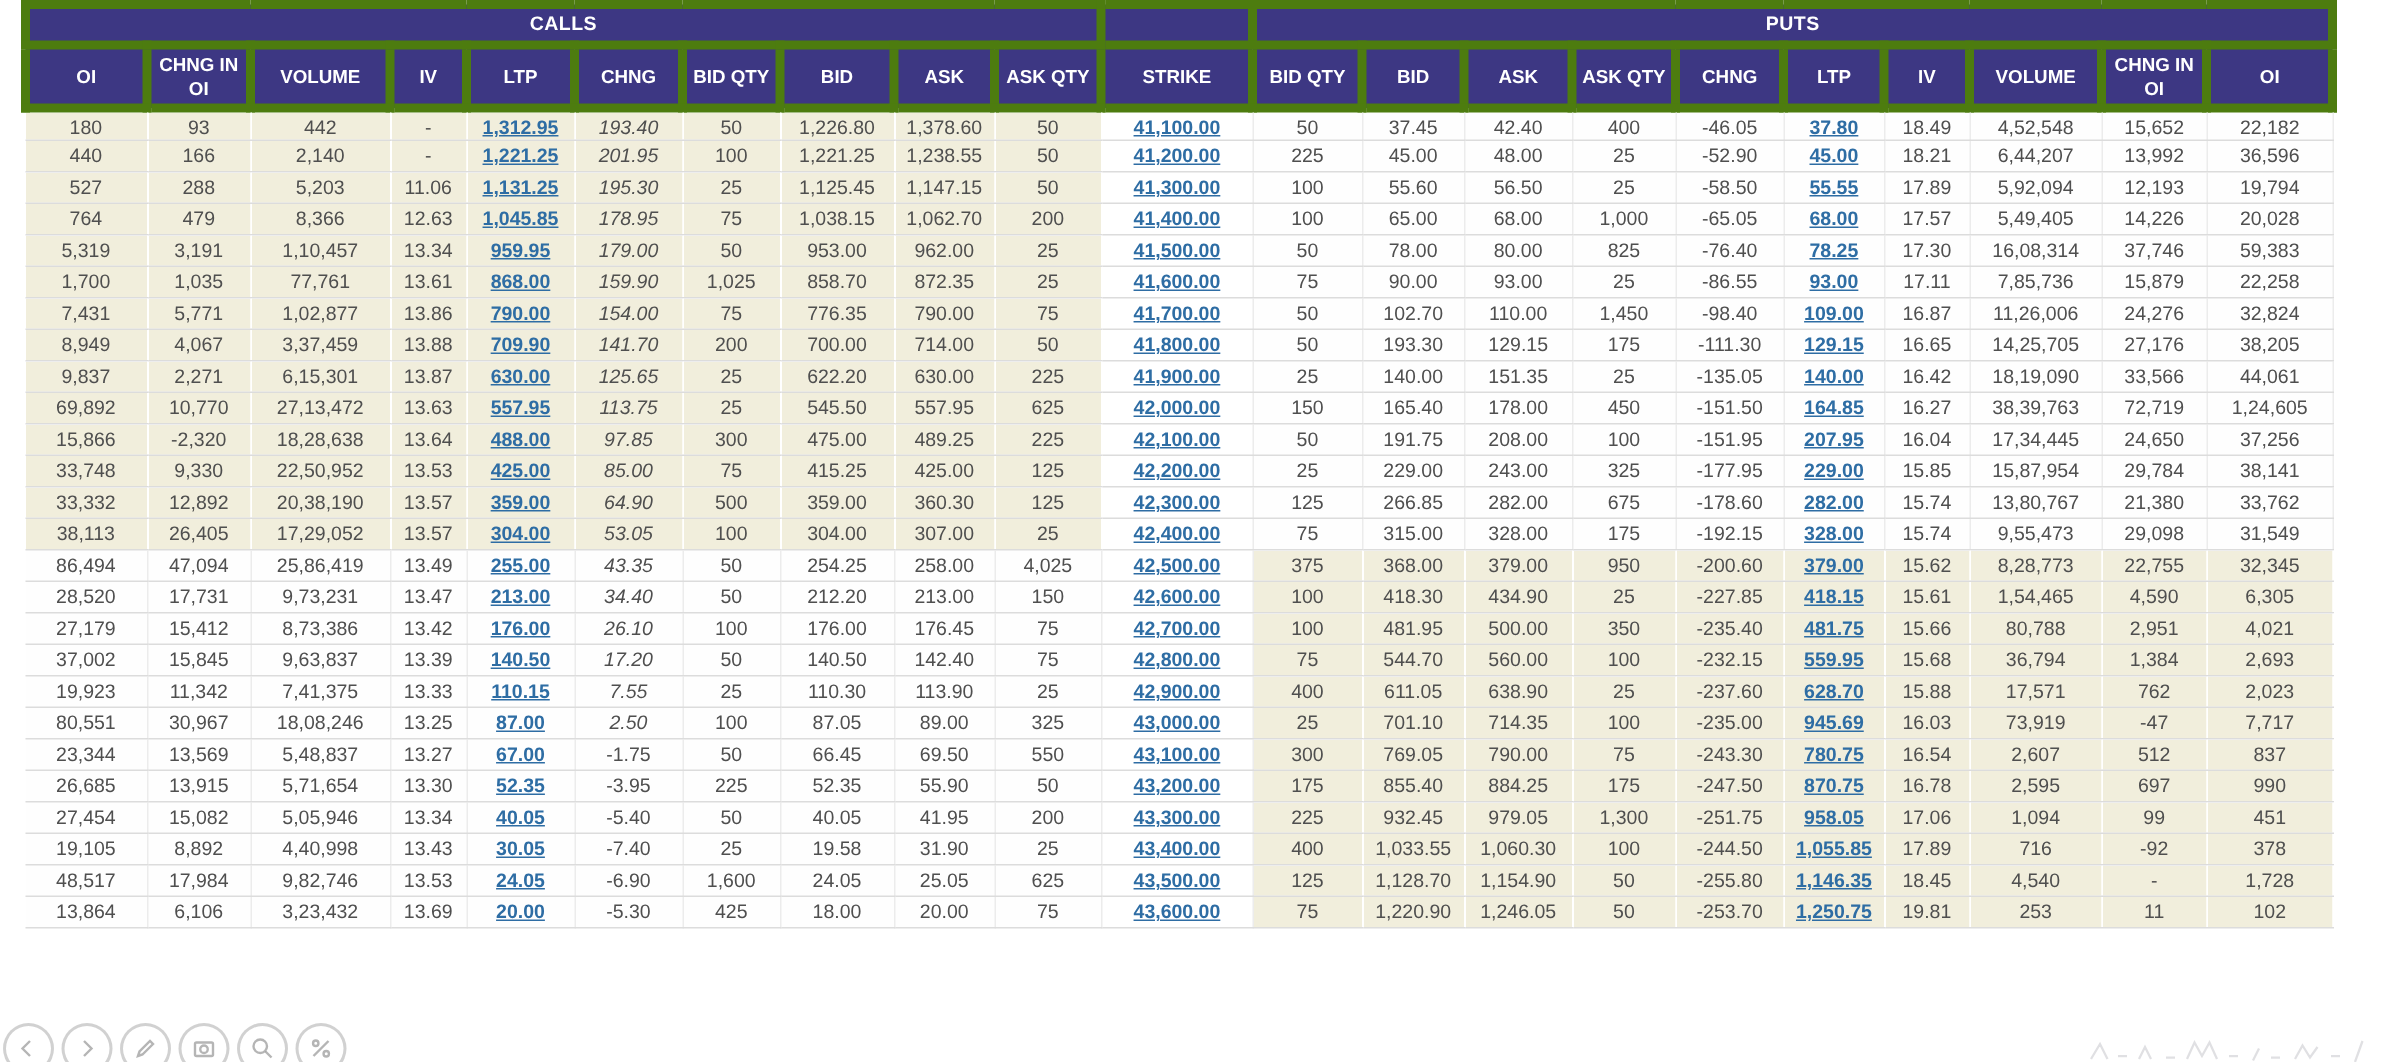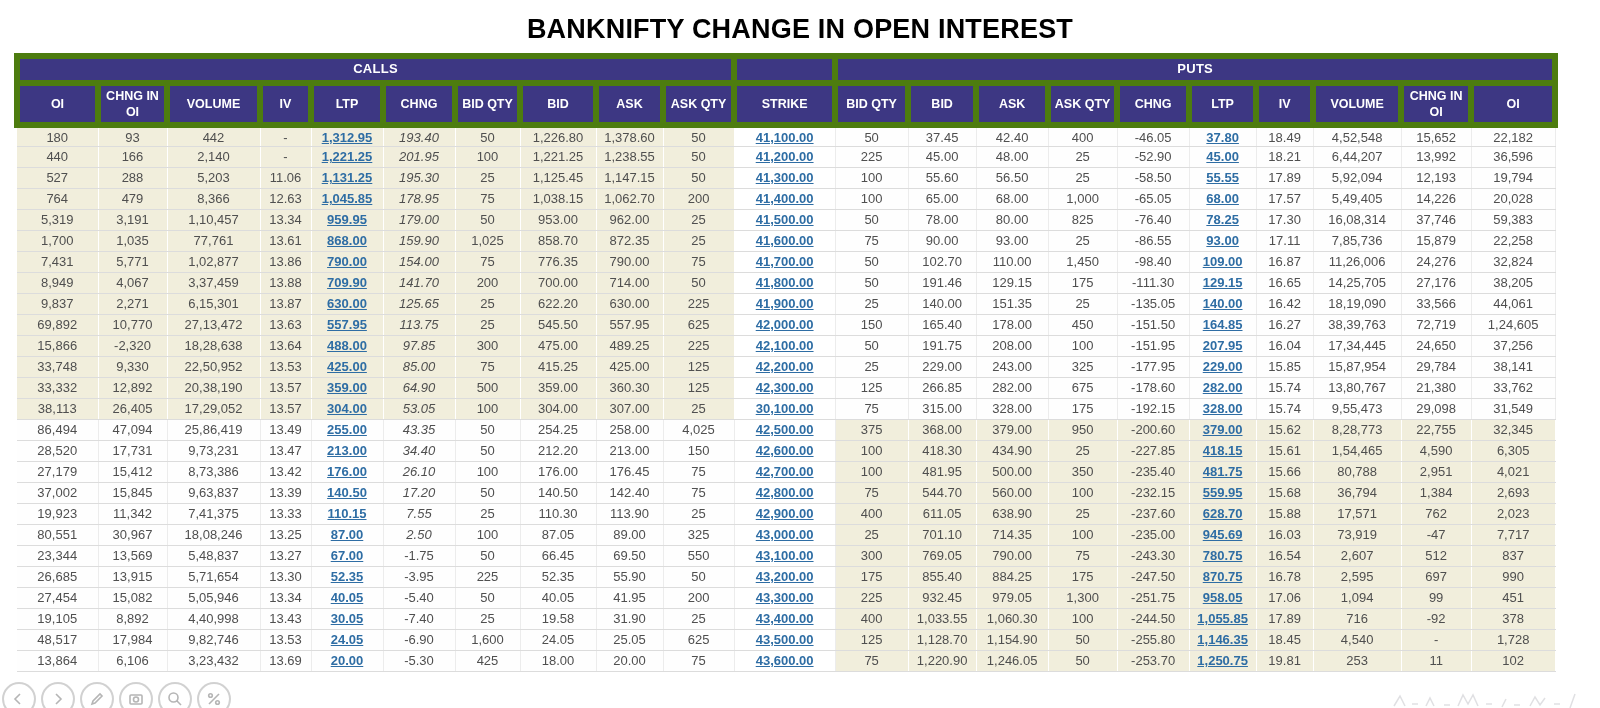--- a/index.html
+++ b/index.html
@@ -58,21 +58,20 @@
   
   .watermark{
     position:absolute;right:18px;bottom:-4px;opacity:0.45;pointer-events:none;
   }
   .watermark path{stroke:rgba(130,130,140,0.55);fill:none;stroke-width:1.5;}
 </style>
 </head>
 <body>
 
 <div class="page">
-  <h1 class="page-title">BANKNIFTY CHANGE IN OPEN INTEREST</h1>
   <table class="oi">
     <colgroup>
         <col style="width: 81px;">
         <col style="width: 69px;">
         <col style="width: 93px;">
         <col style="width: 51px;">
         <col style="width: 72px;">
         <col style="width: 72px;">
         <col style="width: 65px;">
         <col style="width: 76px;">
@@ -288,21 +287,21 @@
           <td class="itm">3,37,459</td>
           <td class="itm">13.88</td>
           <td class="itm"><span class="lnk">709.90</span></td>
           <td class="itm pos">141.70</td>
           <td class="itm">200</td>
           <td class="itm">700.00</td>
           <td class="itm">714.00</td>
           <td class="itm">50</td>
           <td class="strike-cell"><span class="lnk">41,800.00</span></td>
           <td>50</td>
-          <td>191.46</td>
+          <td>193.30</td>
           <td>129.15</td>
           <td>175</td>
           <td class="neg">-111.30</td>
           <td><span class="lnk">129.15</span></td>
           <td>16.65</td>
           <td>14,25,705</td>
           <td>27,176</td>
           <td>38,205</td>
         </tr>
         <tr>
@@ -424,21 +423,21 @@
           <td class="itm">38,113</td>
           <td class="itm">26,405</td>
           <td class="itm">17,29,052</td>
           <td class="itm">13.57</td>
           <td class="itm"><span class="lnk">304.00</span></td>
           <td class="itm pos">53.05</td>
           <td class="itm">100</td>
           <td class="itm">304.00</td>
           <td class="itm">307.00</td>
           <td class="itm">25</td>
-          <td class="strike-cell"><span class="lnk">30,100.00</span></td>
+          <td class="strike-cell"><span class="lnk">42,400.00</span></td>
           <td>75</td>
           <td>315.00</td>
           <td>328.00</td>
           <td>175</td>
           <td class="neg">-192.15</td>
           <td><span class="lnk">328.00</span></td>
           <td>15.74</td>
           <td>9,55,473</td>
           <td>29,098</td>
           <td>31,549</td>

